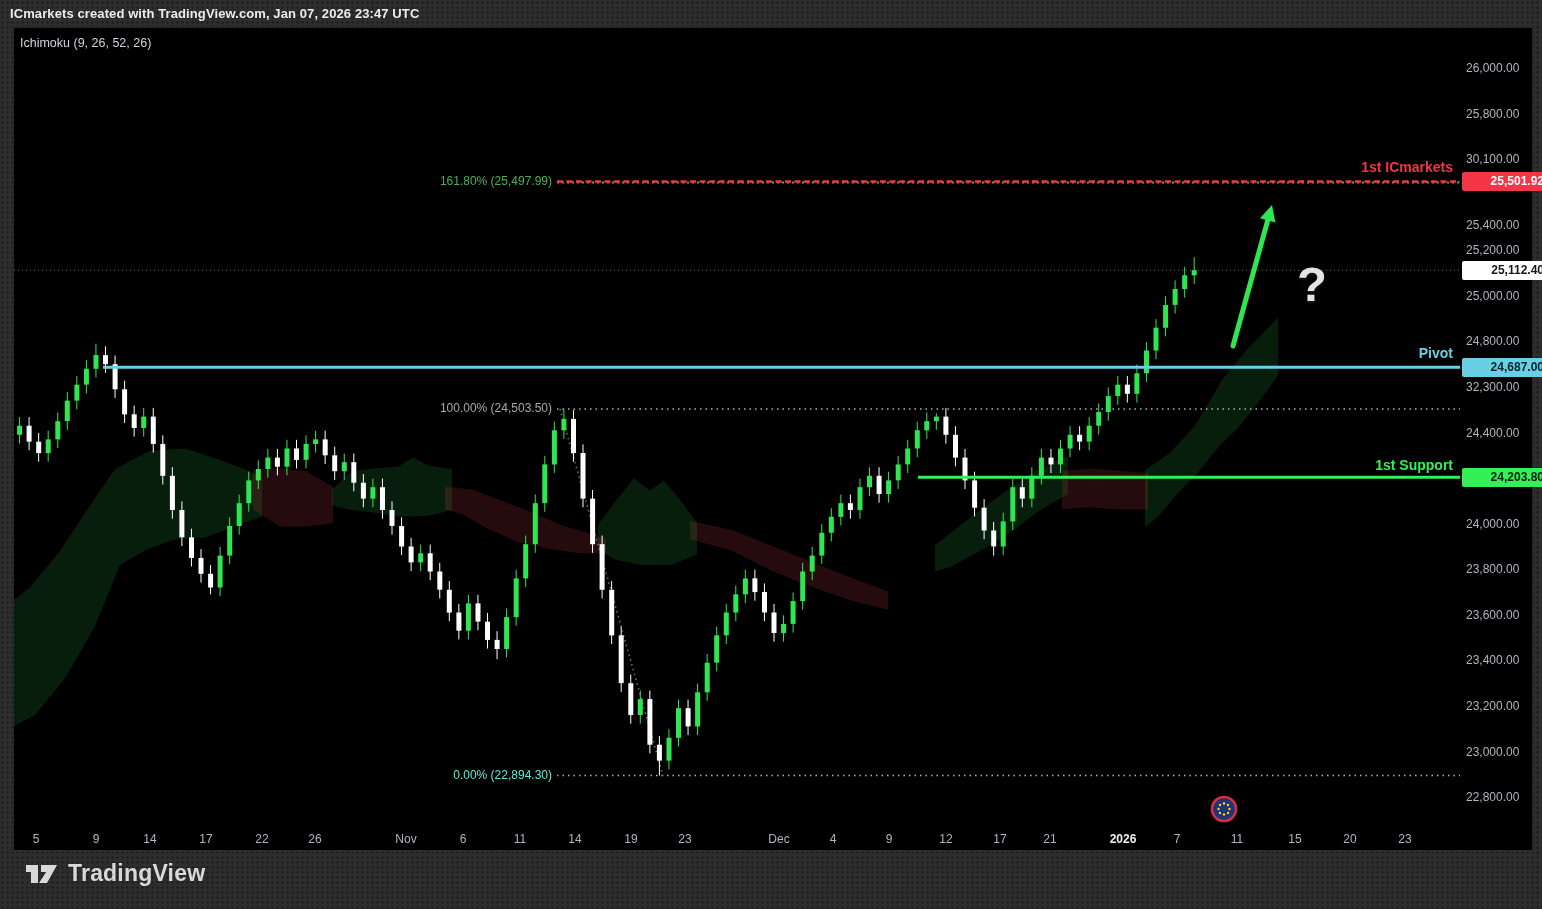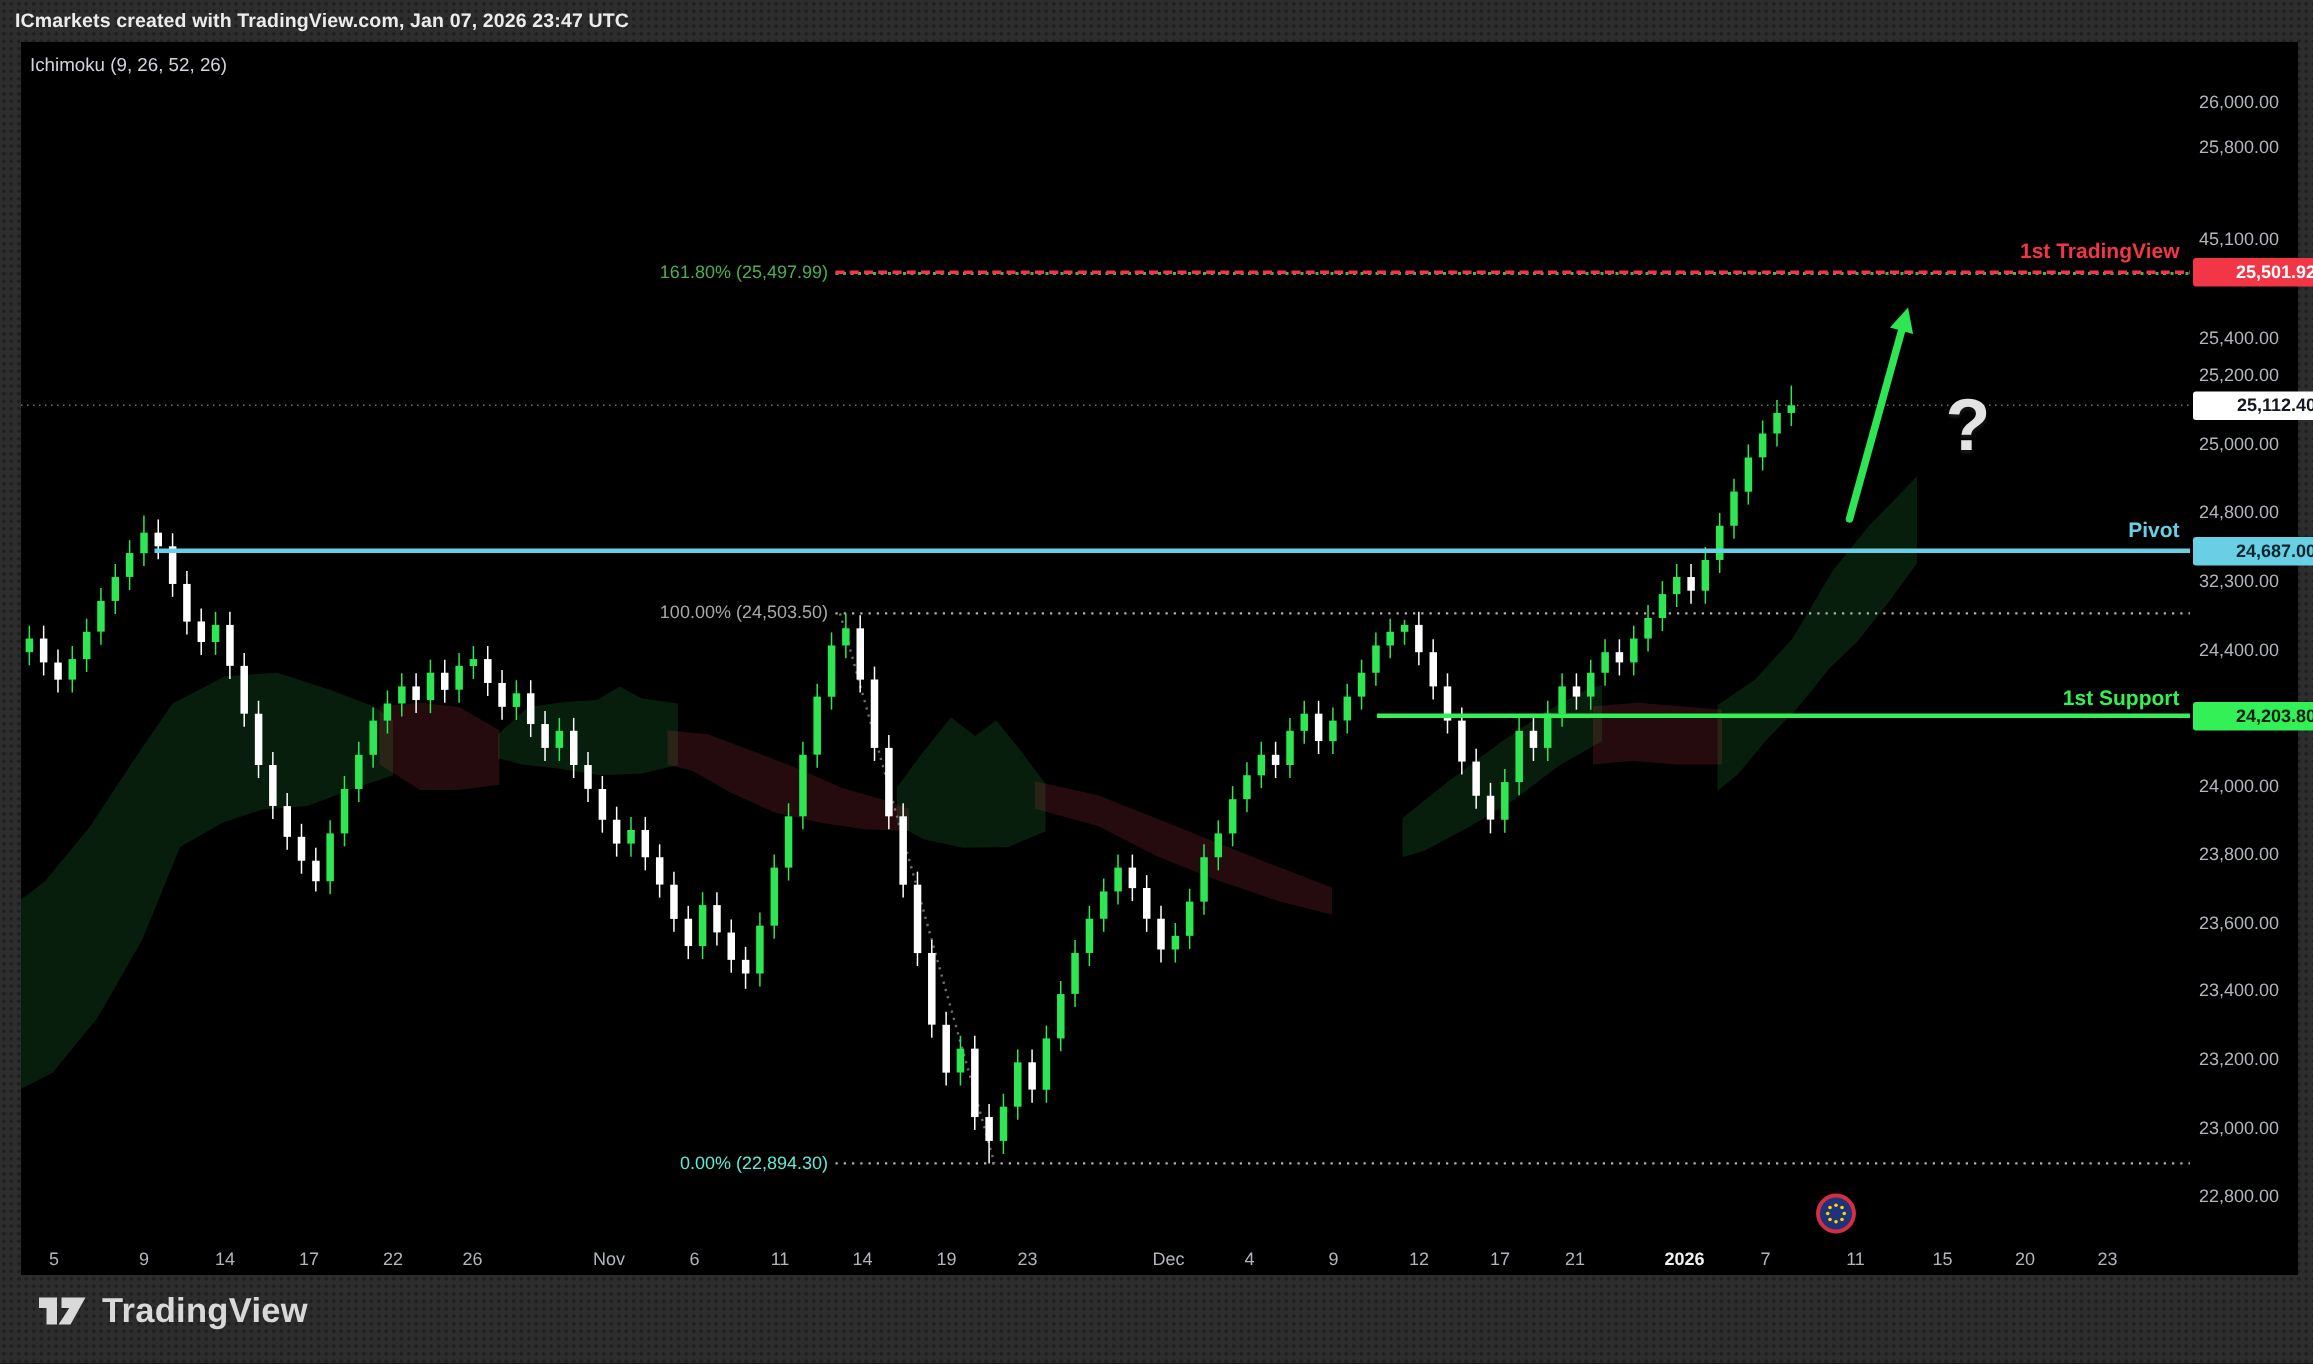--- a/index.html
+++ b/index.html
@@ -342,21 +342,21 @@
         <line x1="904" x2="1446" y1="449.24620800000014" y2="449.24620800000014" stroke="#33f056" stroke-width="3"></line>
       </g>
       <g>
         <line x1="1219" y1="318" x2="1253.7346231273857" y2="192.42097792406716" stroke="#2ee652" stroke-width="5" stroke-linecap="round"></line>
         <polygon points="1258.0,177.0 1261.4,194.6 1246.0,190.3" fill="#2ee652"></polygon>
       </g>
     </svg>
 
   <div id="legend">Ichimoku (9, 26, 52, 26)</div>
 
-  <div class="line-label" style="right:79px;top:131px;color:#f23645;">1st TradingView</div>
+  <div class="line-label" style="right:79px;top:131px;color:#f23645;">1st ICmarkets</div>
   <div class="line-label" style="right:79px;top:317px;color:#68cfe4;">Pivot</div>
   <div class="line-label" style="right:79px;top:429px;color:#33f056;">1st Support</div>
 
   <div class="fib-label" style="right:980px;top:146px;color:#4caf50;">161.80% (25,497.99)</div>
   <div class="fib-label" style="right:980px;top:373px;color:#a8a8a8;">100.00% (24,503.50)</div>
   <div class="fib-label" style="right:980px;top:740px;color:#5eead4;">0.00% (22,894.30)</div>
 
   <div id="question-mark">?</div>
 
   <div id="eu-event-icon">
@@ -370,22 +370,22 @@
         <circle cx="14" cy="19.5" r="1.2"></circle>
           <circle cx="10" cy="18" r="1.2"></circle>
         <circle cx="8.5" cy="14" r="1.2"></circle>
           <circle cx="10" cy="10" r="1.2"></circle>
       </g>
     </svg>
   </div>
 
   <div id="price-axis">
       <div class="price-tick" style="top: 32px;">26,000.00</div>
-      <div class="price-tick" style="top: 62px;">25,800.00</div>
-      <div class="price-tick" style="top: 123px;">45,100.00</div>
+      <div class="price-tick" style="top: 78px;">25,800.00</div>
+      <div class="price-tick" style="top: 123px;">30,100.00</div>
       <div class="price-tick" style="top: 169px; margin-top: 20px;">25,400.00</div>
       <div class="price-tick" style="top: 214px;">25,200.00</div>
       <div class="price-tick" style="top: 260px;">25,000.00</div>
       <div class="price-tick" style="top: 305px;">24,800.00</div>
       <div class="price-tick" style="top: 351px;">32,300.00</div>
       <div class="price-tick" style="top: 397px;">24,400.00</div>
       <div class="price-tick" style="top: 488px;">24,000.00</div>
       <div class="price-tick" style="top: 533px;">23,800.00</div>
       <div class="price-tick" style="top: 579px;">23,600.00</div>
       <div class="price-tick" style="top: 624px;">23,400.00</div>

